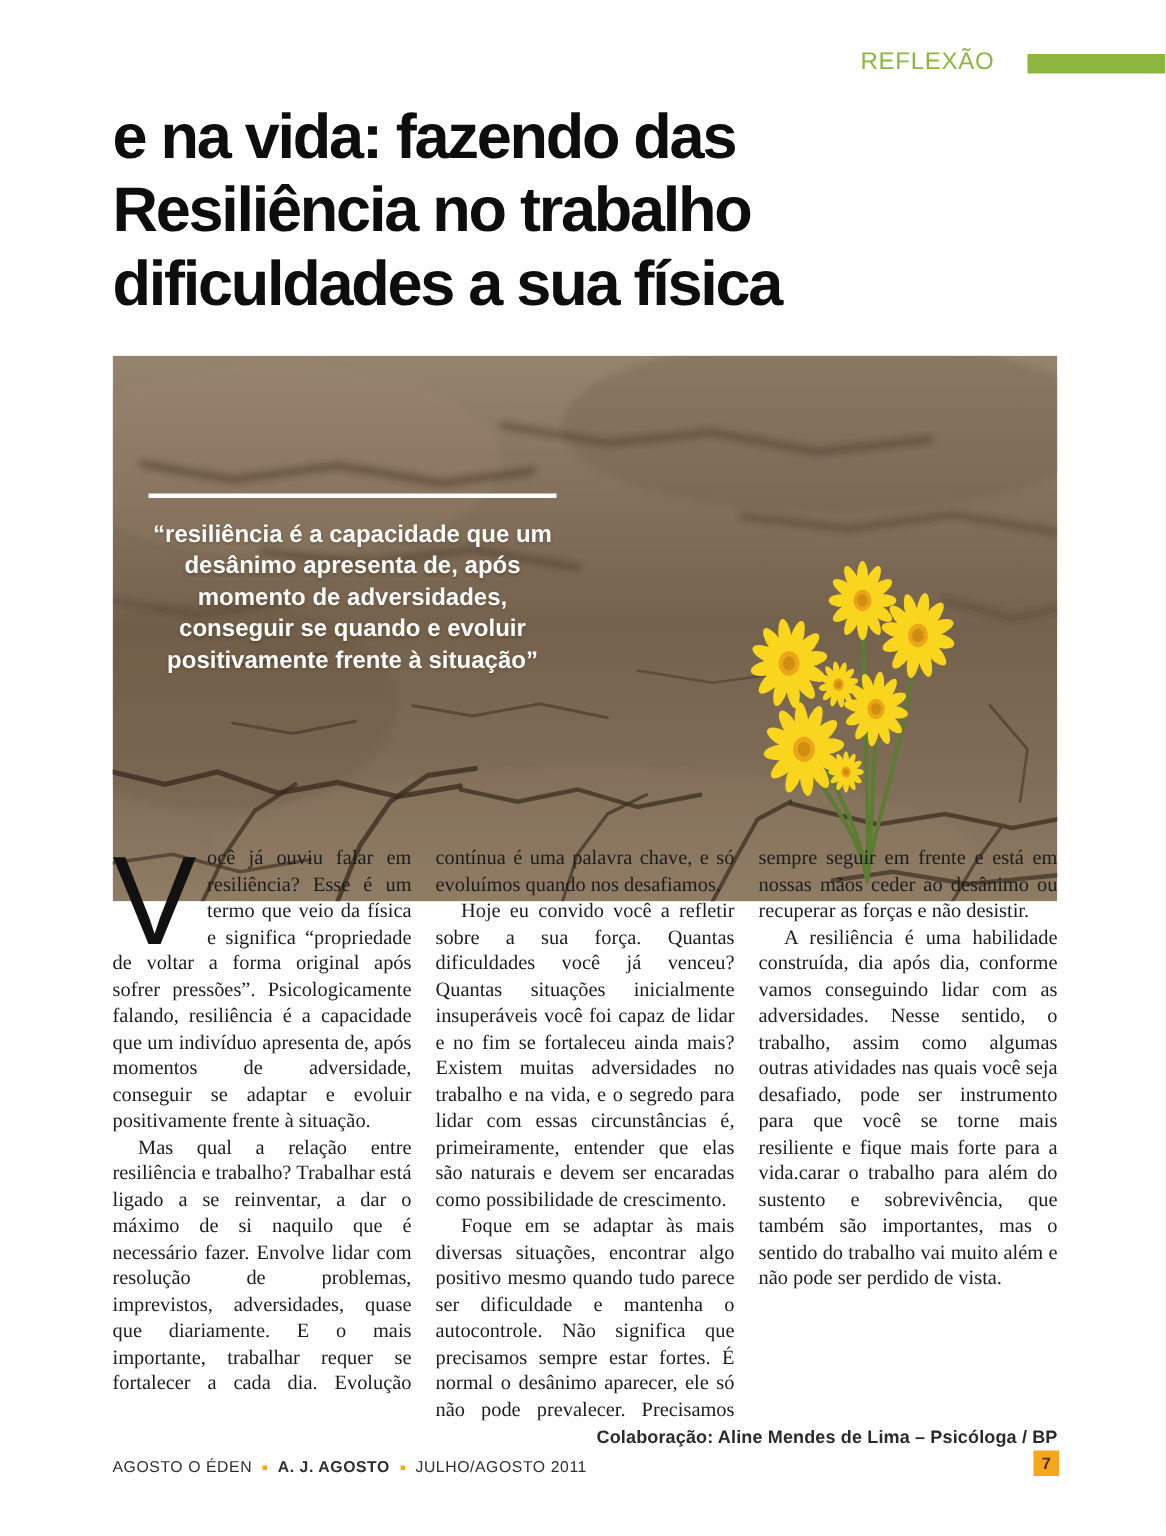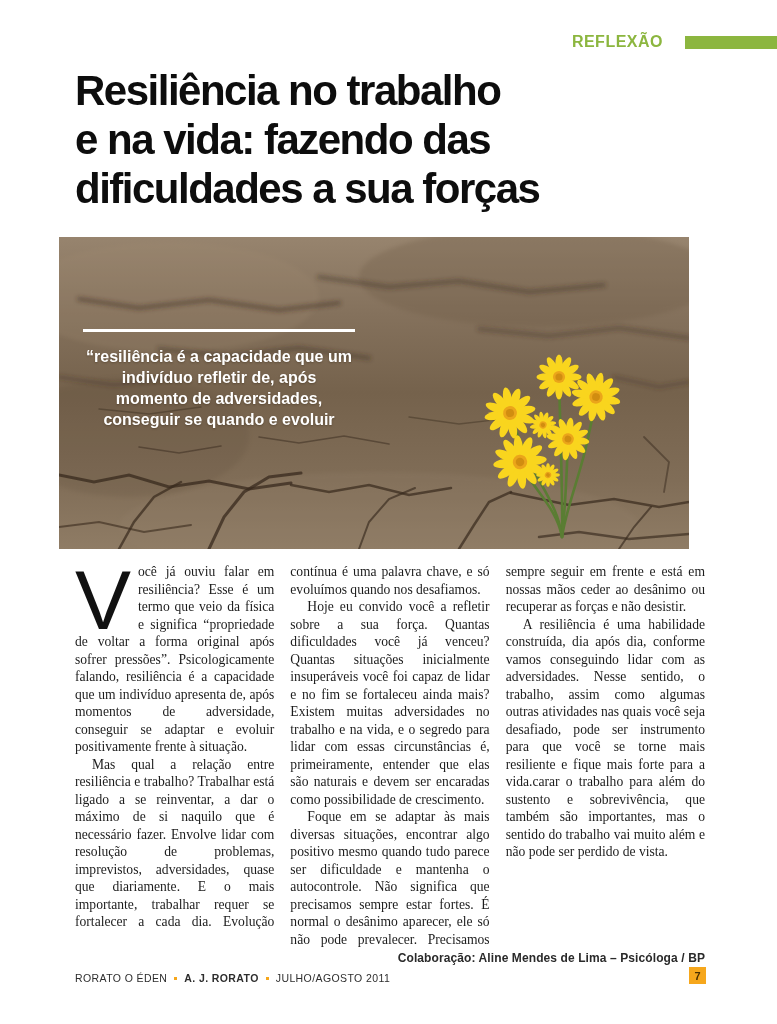--- a/index.html
+++ b/index.html
@@ -17,21 +17,21 @@
   
   .masthead {
     position: absolute;
     top: 33px;
     right: 0;
     display: flex;
     align-items: center;
   }
   .section-label {
     color: var(--accent-green, #8CB63F);
-    font-weight: bold;
+    font-weight: normal;
     font-size: 16px;
     letter-spacing: 0.5px;
   }
   .section-bar {
     width: 92px;
     height: 13px;
     background: var(--accent-green, #8CB63F);
     margin-left: 22px;
   }
 
@@ -44,24 +44,24 @@
     color: #0d0d0d;
     font-weight: bold;
     font-size: 42px;
     line-height: 49px;
     letter-spacing: -1.5px;
   }
 
   
   .photo {
     position: absolute;
-    left: 59px;
+    left: 75px;
     top: 237px;
     width: 630px;
-    height: 312px;
+    height: 364px;
     overflow: hidden;
   }
   .photo svg { display: block; width: 100%; height: 100%; }
   .quote-overlay {
     position: absolute;
     left: 24px;
     top: 92px;
     width: 272px;
     color: #ffffff;
     text-align: center;
@@ -158,23 +158,23 @@
 <body>
 
 <div class="page">
 
   <div class="masthead">
     <span class="section-label">REFLEXÃO</span>
     <span class="section-bar"></span>
   </div>
 
   <h1 class="headline">
+    <div>e na vida: fazendo das</div>
     <div>Resiliência no trabalho</div>
-    <div>e na vida: fazendo das</div>
-    <div>dificuldades a sua forças</div>
+    <div>dificuldades a sua física</div>
   </h1>
 
   <div class="photo">
     <svg viewBox="0 0 630 312" preserveAspectRatio="none">
       <defs>
         <linearGradient id="soil" x1="0" y1="0" x2="0" y2="1">
           <stop offset="0" stop-color="#97846e"></stop>
           <stop offset="0.25" stop-color="#84715c"></stop>
           <stop offset="0.5" stop-color="#75624c"></stop>
           <stop offset="0.78" stop-color="#806d57"></stop>
@@ -253,38 +253,39 @@
         <use href="#daisy" transform="translate(484,188) scale(0.62) rotate(20)"></use>
         <use href="#daisy" transform="translate(509,202) scale(1.0) rotate(8)"></use>
         <use href="#daisy" transform="translate(461,225) scale(1.25) rotate(-6)"></use>
         <use href="#daisy" transform="translate(489,238) scale(0.55) rotate(30)"></use>
       </g>
     </svg>
 
     <div class="quote-overlay">
       <div class="quote-rule"></div>
       <span class="quote-line">“resiliência é a capacidade que um</span>
-      <span class="quote-line">indivíduo refletir de, após</span>
+      <span class="quote-line">desânimo apresenta de, após</span>
       <span class="quote-line">momento de adversidades,</span>
       <span class="quote-line">conseguir se quando e evoluir</span>
+      <span class="quote-line">positivamente frente à situação”</span>
     </div>
   </div>
 
   <div class="article">
     <p class="first-paragraph"><span class="drop-cap">V</span><span>ocê já ouviu falar em resiliência? Esse é um termo que veio da física e significa “propriedade de voltar a forma original após sofrer pressões”. Psicologicamente falando, resiliência é a capacidade que um indivíduo apresenta de, após momentos de adversidade, conseguir se adaptar e evoluir positivamente frente à situação.</span></p>
     <p>Mas qual a relação entre resiliência e trabalho? Trabalhar está ligado a se reinventar, a dar o máximo de si naquilo que é necessário fazer. Envolve lidar com resolução de problemas, imprevistos, adversidades, quase que diariamente. E o mais importante, trabalhar requer se fortalecer a cada dia. Evolução contínua é uma palavra chave, e só evoluímos quando nos desafiamos.</p>
     <p>Hoje eu convido você a refletir sobre a sua força. Quantas dificuldades você já venceu? Quantas situações inicialmente insuperáveis você foi capaz de lidar e no fim se fortaleceu ainda mais? Existem muitas adversidades no trabalho e na vida, e o segredo para lidar com essas circunstâncias é, primeiramente, entender que elas são naturais e devem ser encaradas como possibilidade de crescimento.</p>
     <p>Foque em se adaptar às mais diversas situações, encontrar algo positivo mesmo quando tudo parece ser dificuldade e mantenha o autocontrole. Não significa que precisamos sempre estar fortes. É normal o desânimo aparecer, ele só não pode prevalecer. Precisamos sempre seguir em frente e está em nossas mãos ceder ao desânimo ou recuperar as forças e não desistir.</p>
     <p>A resiliência é uma habilidade construída, dia após dia, conforme vamos conseguindo lidar com as adversidades. Nesse sentido, o trabalho, assim como algumas outras atividades nas quais você seja desafiado, pode ser instrumento para que você se torne mais resiliente e fique mais forte para a vida.carar o trabalho para além do sustento e sobrevivência, que também são importantes, mas o sentido do trabalho vai muito além e não pode ser perdido de vista.</p>
   </div>
 
   <div class="collab">Colaboração: Aline Mendes de Lima – Psicóloga / BP</div>
 
   <div class="footer-left">
-    <span>RORATO O ÉDEN</span>
+    <span>AGOSTO O ÉDEN</span>
     <span class="footer-dot"></span>
-    <span class="footer-author">A. J. RORATO</span>
+    <span class="footer-author">A. J. AGOSTO</span>
     <span class="footer-dot"></span>
     <span>JULHO/AGOSTO 2011</span>
   </div>
   <div class="page-badge">7</div>
 
 </div>
 
 </body></html>

